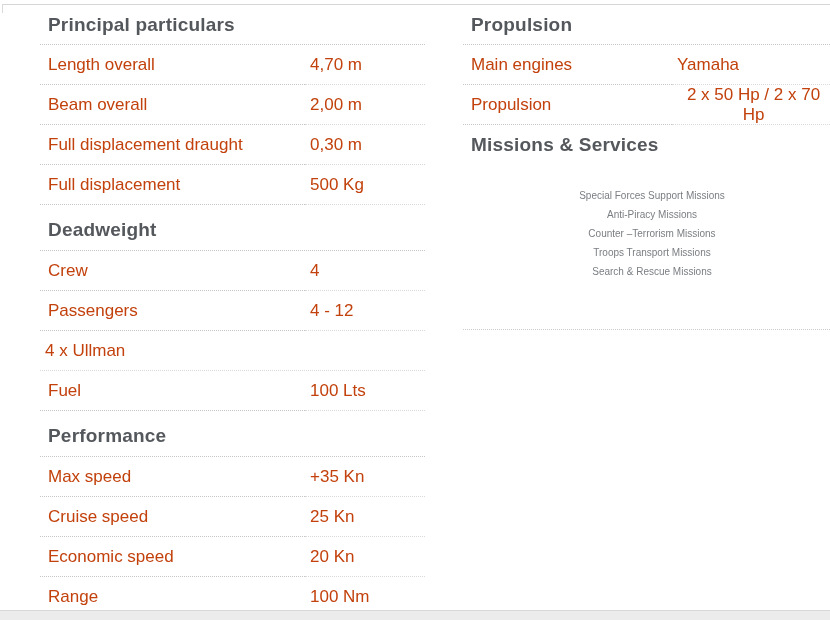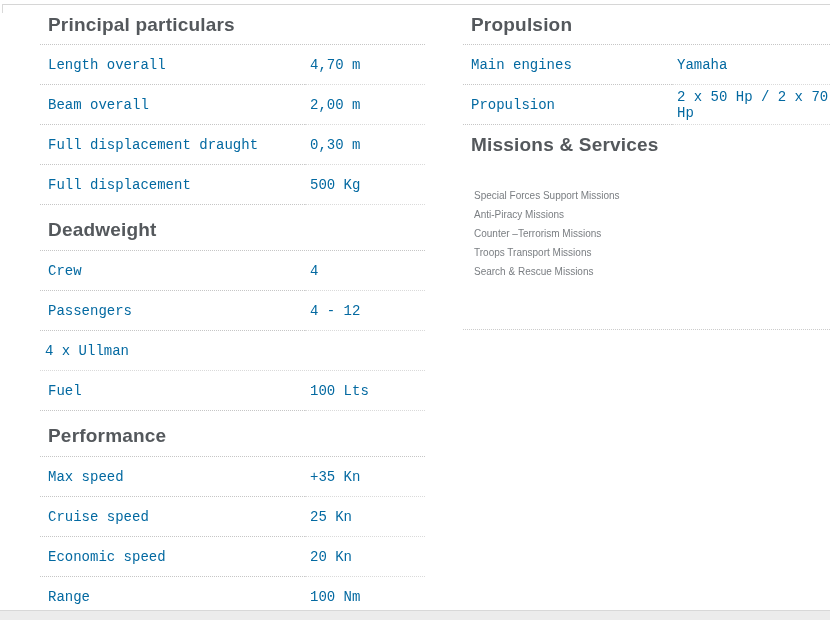--- a/index.html
+++ b/index.html
@@ -29,21 +29,21 @@
     left: 2px;
     width: 1px;
     height: 9px;
     background: #d9d9d9;
   }
   .col {
     position: absolute;
     top: 5px;
   }
   .col-left  { left: 40px;  width: 385px; }
-  .col-right { left: 463px; width: 367px; }
+  .col-right { left: 463px; width: 367px; text-align: center; }
 
   .section-header {
     height: 40px;
     display: flex;
     align-items: center;
     padding-left: 8px;
     box-sizing: border-box;
     font-size: 19px;
     font-weight: 700;
     letter-spacing: 0.2px;
@@ -55,23 +55,22 @@
 
   .spec-row {
     display: flex;
     height: 40px;
   }
   .spec-row .cell {
     display: flex;
     align-items: center;
     box-sizing: border-box;
     height: 100%;
-    font-size: 14px;
-    color: #0369a1;
-    font-family: Liberation Mono, monospace;
+    font-size: 17px;
+    color: #c2410c;
   }
   .spec-row .label-cell {
     padding-left: 8px;
     border-bottom: 1px dotted #c6c6c6;
   }
   .spec-row .value-cell {
     flex: 1;
     padding-left: 5px;
     border-bottom: 1px dotted #dadada;
   }

